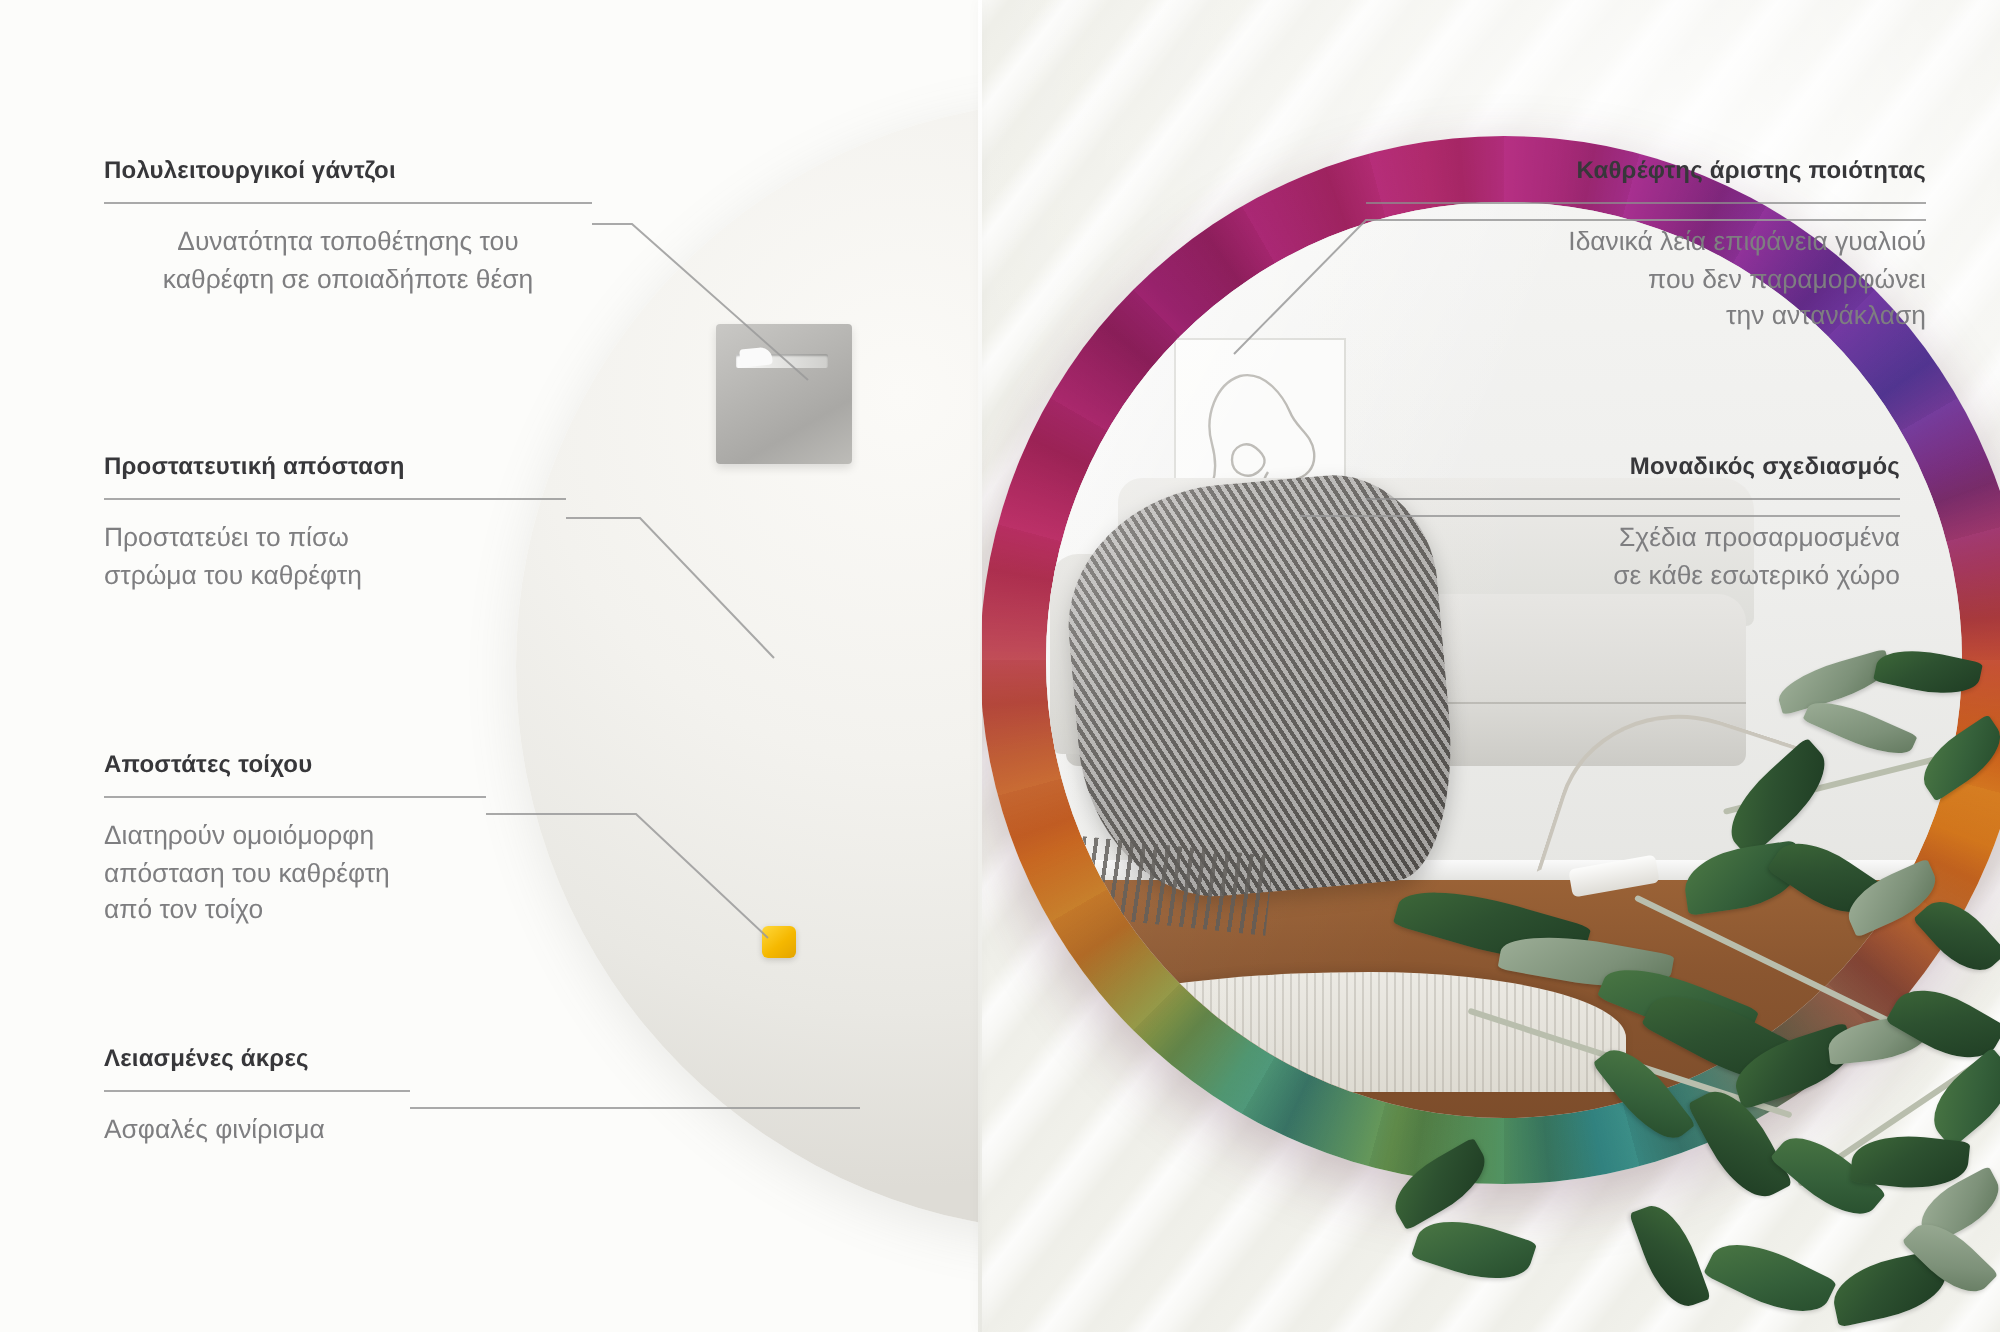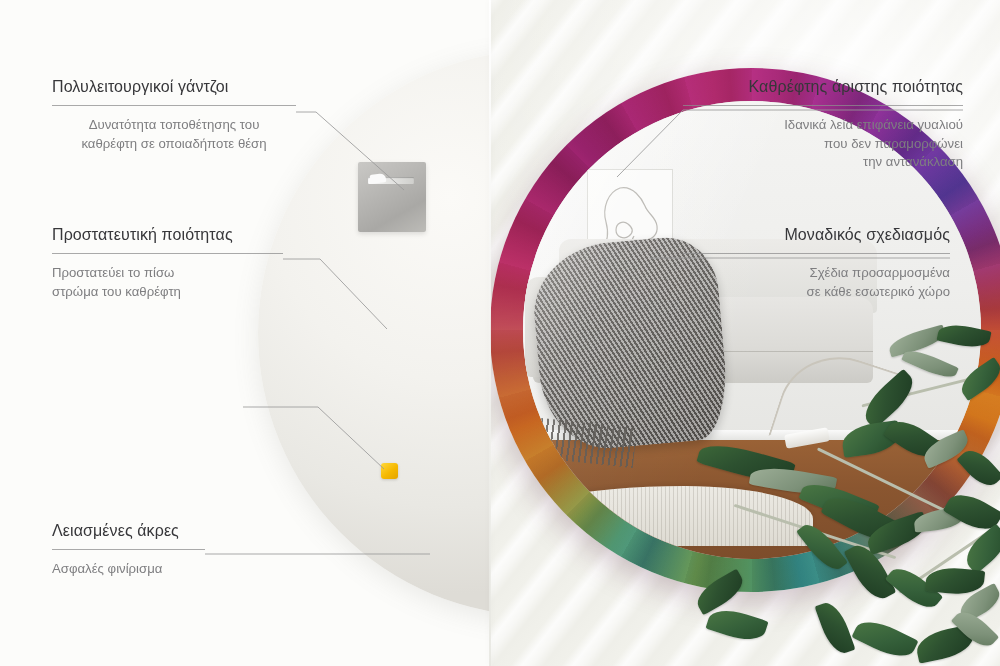--- a/index.html
+++ b/index.html
@@ -241,21 +241,21 @@
     border-radius:60% 8% 60% 8%;
     box-shadow:0 1px 2px rgba(0,0,0,.18);
   }
   .leaf.pale{ background:linear-gradient(140deg,#9fb099 0%,#7d9179 60%,#5d7459 100%); }
   .leaf.mid{ background:linear-gradient(140deg,#4d7a45 0%,#35603a 55%,#24492a 100%); }
   .stem{ position:absolute; background:#b9bead; border-radius:2px; }
 
   
   .callout{ position:absolute; }
   .callout .title{
-    font-size:16px; font-weight:normal; color:#37373a; letter-spacing:.1px;
+    font-size:12px; font-weight:bold; color:#37373a; letter-spacing:.1px;
     white-space:nowrap;
   }
   .callout .rule{
     height:1px; background:#8d8d8d; margin-top:9px; opacity:.75;
   }
   .callout .desc{
     margin-top:10px; font-size:13.2px; line-height:1.42;
     color:#7e7e80; font-weight:400;
   }
   .callout.right .title, .callout.right .desc{ text-align:right; }
@@ -376,26 +376,33 @@
   </svg>
 
   <div class="callout left" style="left:52px; top:78px; width:244px;">
     <div class="title">Πολυλειτουργικοί γάντζοι</div>
     <div class="rule"></div>
     <div class="desc" style="white-space:pre-line;text-align:center;">Δυνατότητα τοποθέτησης του
 καθρέφτη σε οποιαδήποτε θέση</div>
   </div>
 
   <div class="callout left" style="left:52px; top:226px; width:231px;">
-    <div class="title">Προστατευτική ποιότητας</div>
+    <div class="title">Προστατευτική απόσταση</div>
     <div class="rule"></div>
     <div class="desc" style="white-space:pre-line;">Προστατεύει το πίσω
 στρώμα του καθρέφτη</div>
   </div>
 
+  <div class="callout left" style="left:52px; top:375px; width:191px;">
+    <div class="title">Αποστάτες τοίχου</div>
+    <div class="rule"></div>
+    <div class="desc" style="white-space:pre-line;">Διατηρούν ομοιόμορφη
+απόσταση του καθρέφτη
+από τον τοίχο</div>
+  </div>
 
   <div class="callout right" style="left:683px; top:78px; width:280px;">
     <div class="title">Καθρέφτης άριστης ποιότητας</div>
     <div class="rule"></div>
     <div class="desc" style="white-space:pre-line;">Ιδανικά λεία επιφάνεια γυαλιού
 που δεν παραμορφώνει
 την αντανάκλαση</div>
   </div>
 
   <div class="callout left" style="left:52px; top:522px; width:153px;">

